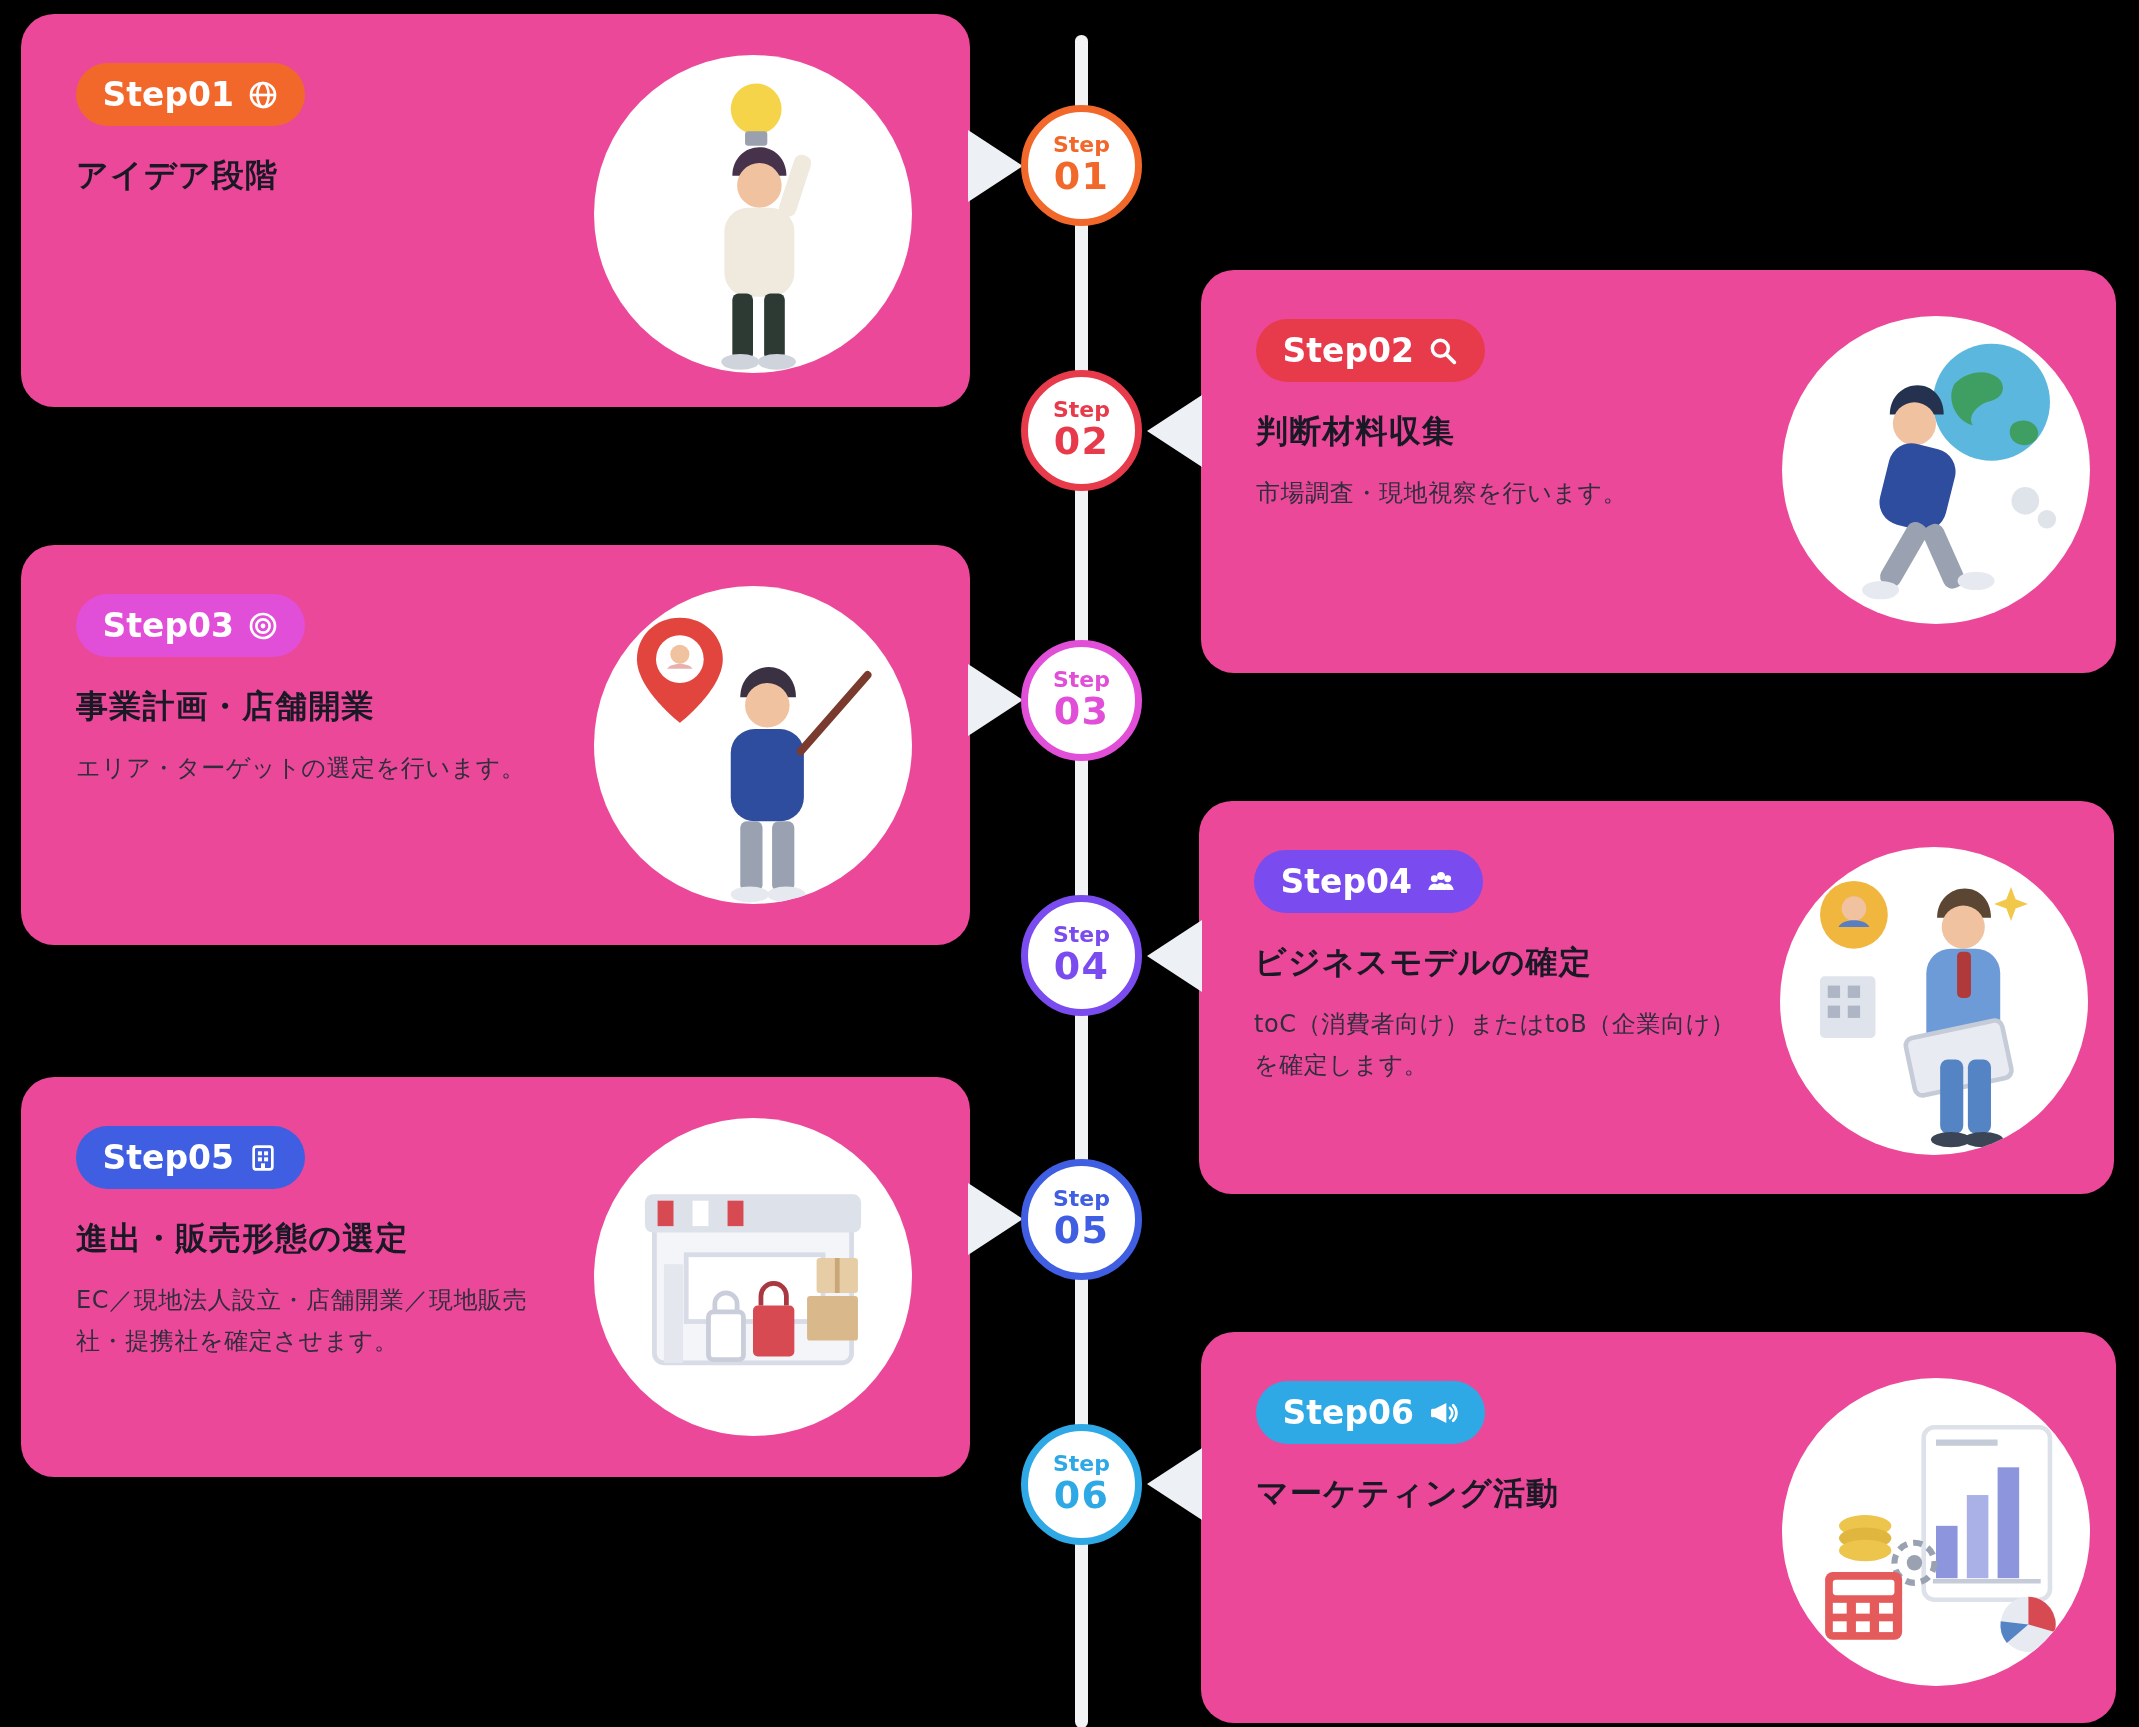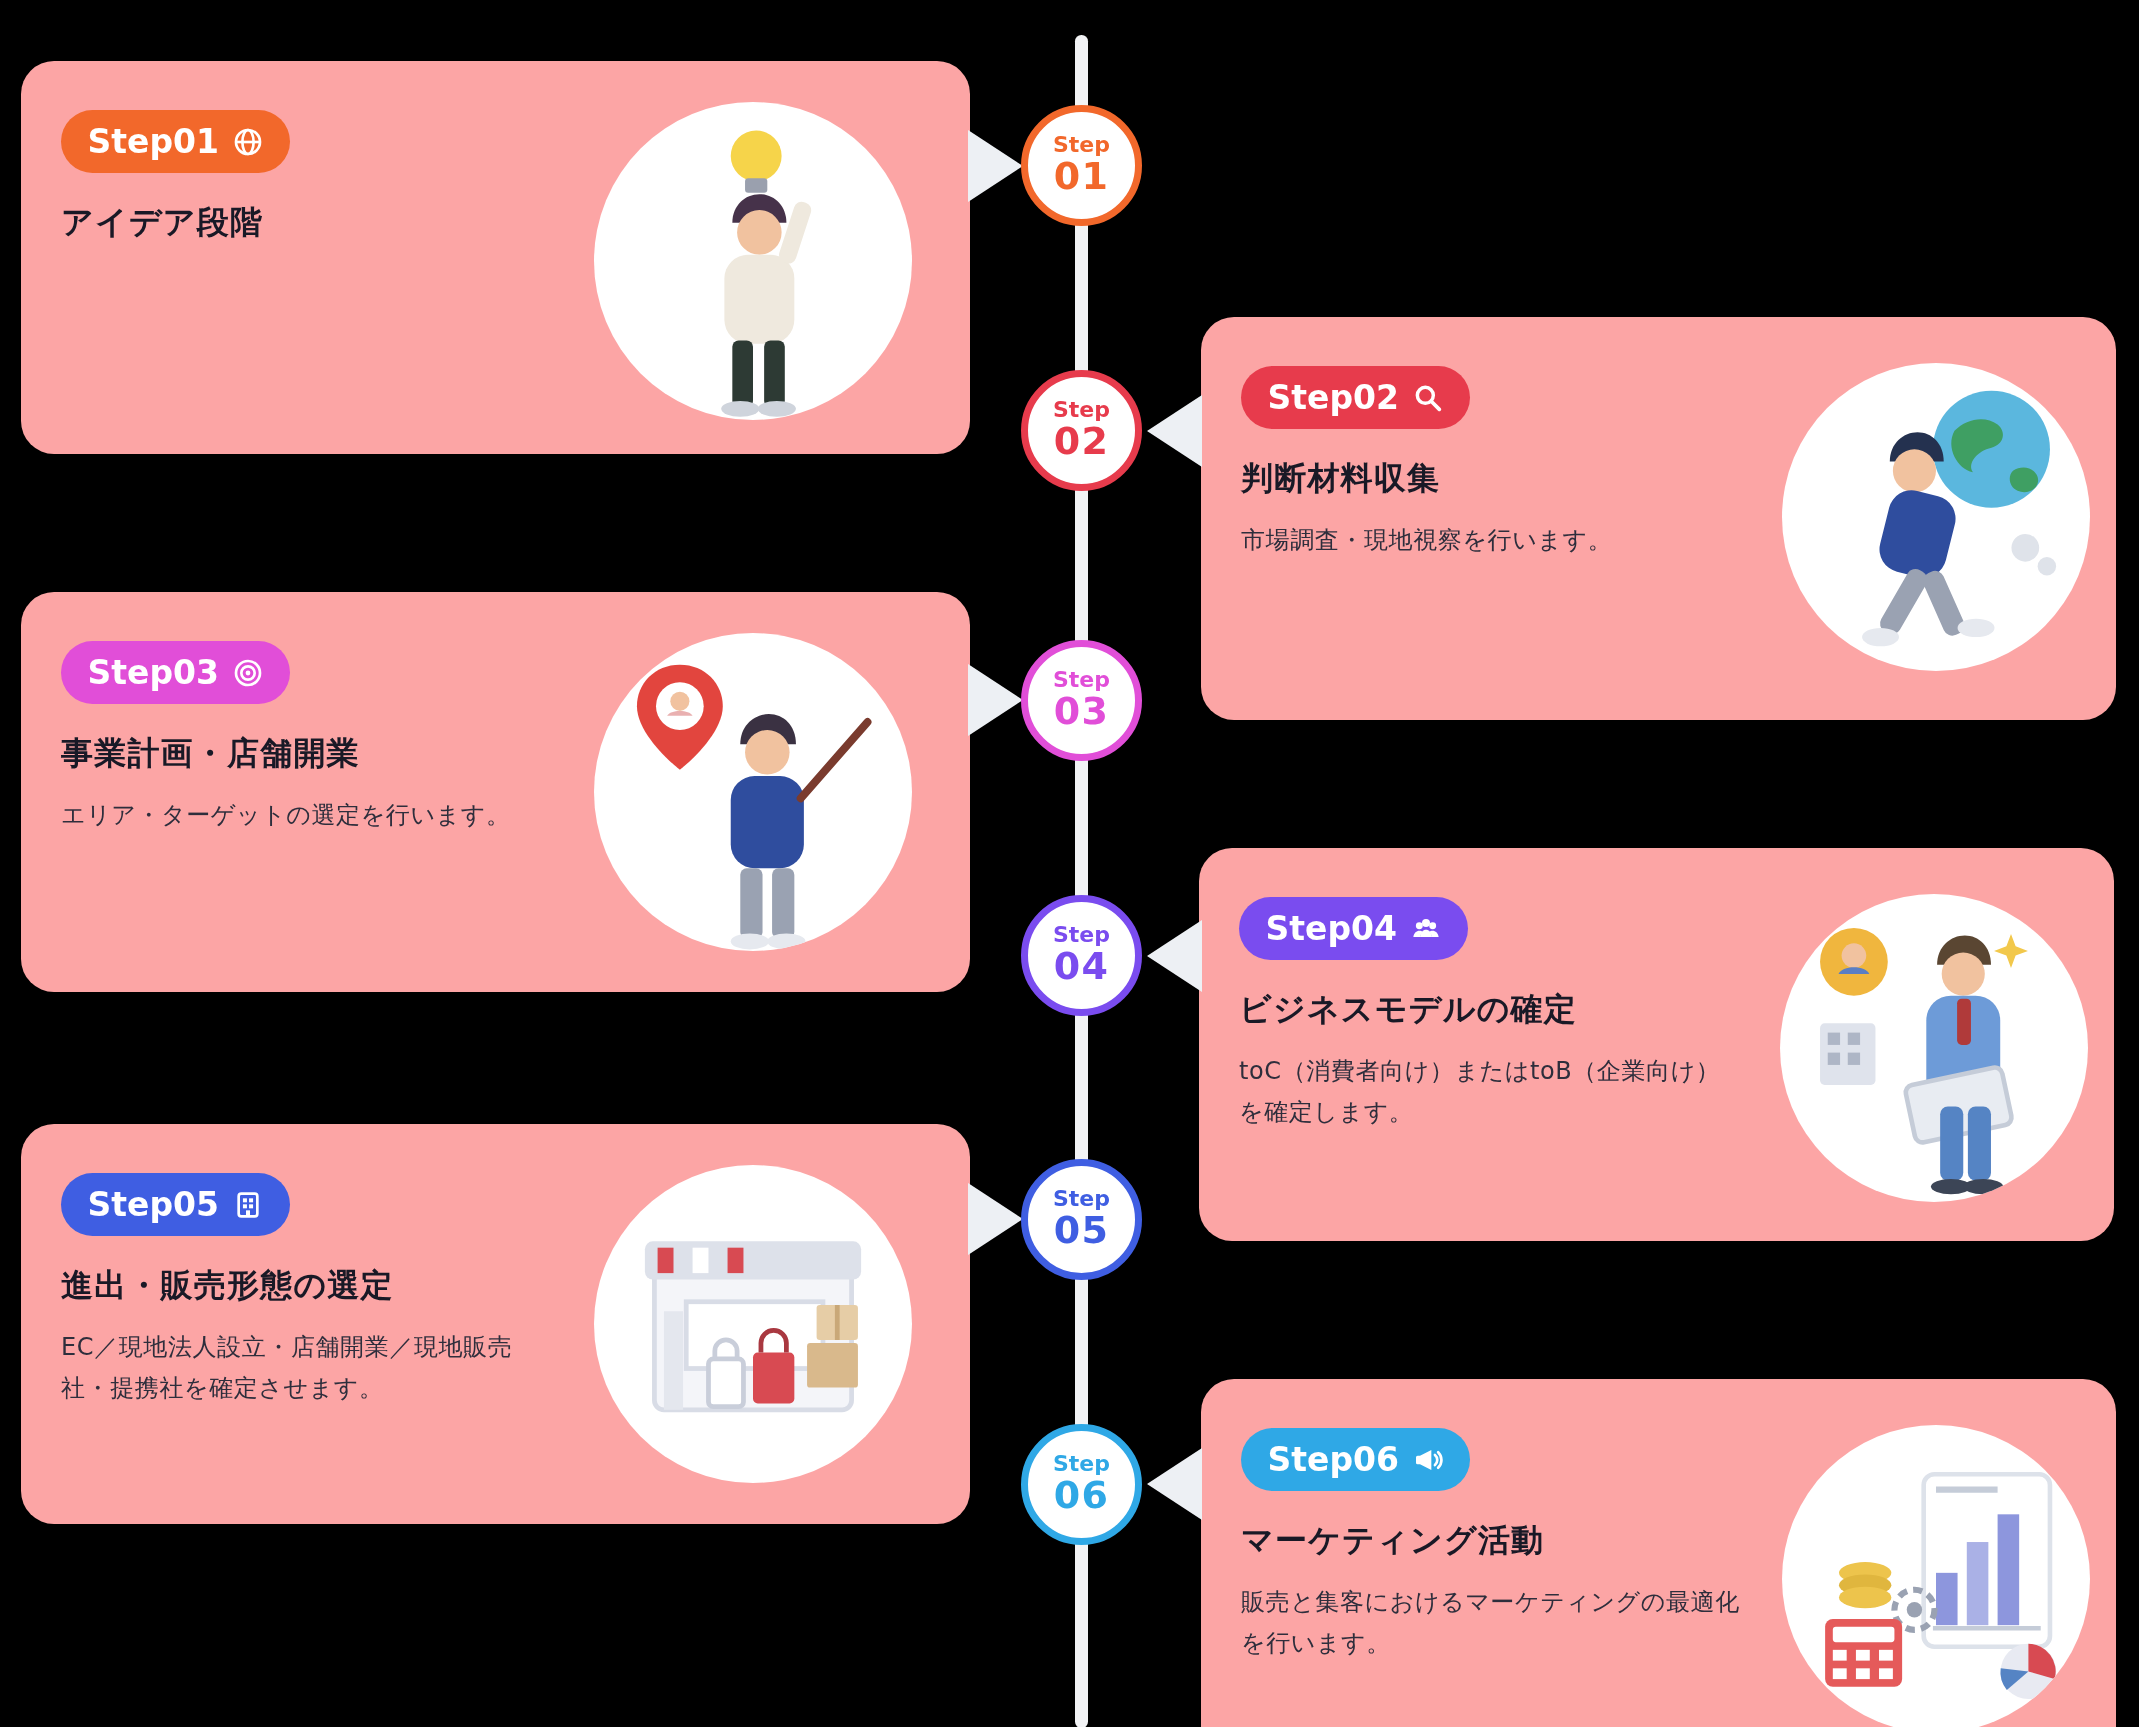--- a/index.html
+++ b/index.html
@@ -7,22 +7,22 @@
   #canvas{position:relative;width:2140px;height:1727px;background:#000;overflow:hidden;}
 
   
   .timeline-line{position:absolute;left:1075px;top:35px;width:12.7px;height:1693px;
     background:#f2f3f5;border-radius:6.3px;}
 
   
   .step{position:absolute;inset:0;pointer-events:none;}
 
   
-  .card{position:absolute;background:#fca5a5;border-radius:33px;box-sizing:border-box;
-    padding:49px 40px;pointer-events:auto;margin-top:47px;}
+  .card{position:absolute;background:#ec4899;border-radius:33px;box-sizing:border-box;
+    padding:49px 55px;pointer-events:auto;}
   .s1 .card{left:21px;  top:14px;   width:949px;height:393px;}
   .s2 .card{left:1201px;top:270px;  width:915px;height:403px;}
   .s3 .card{left:21px;  top:545px;  width:949px;height:400px;}
   .s4 .card{left:1199px;top:801px; width:915px;height:393px;}
   .s5 .card{left:21px;  top:1077px; width:949px;height:400px;}
   .s6 .card{left:1201px;top:1332px; width:915px;height:391px;}
 
   .badge{display:inline-flex;align-items:center;gap:12.7px;background:var(--c);
     color:#fff;font-weight:700;font-size:33px;line-height:1;
     padding:15px 26.5px;border-radius:575px;}
@@ -273,21 +273,20 @@
     <div class="card">
       <span class="badge">
         <span>Step06</span>
         <svg viewBox="0 0 24 24">
             <path d="M3 10v4a1.2 1.2 0 001.2 1.2H6l8.5 4.3V4.5L6 8.8H4.2A1.2 1.2 0 003 10z" fill="#fff"></path>
             <path d="M17.2 8.2a5 5 0 010 7.6" fill="none" stroke="#fff" stroke-width="2" stroke-linecap="round"></path>
             <path d="M19.6 6.2a8 8 0 010 11.6" fill="none" stroke="#fff" stroke-width="2" stroke-linecap="round"></path>
           </svg>
       </span>
       <h2>マーケティング活動</h2>
-      <p>販売と集客におけるマーケティングの最適化を行います。</p>
       <div class="illu">
         <svg viewBox="0 0 200 200">
           <rect x="92" y="32" width="82" height="112" rx="7" fill="#ffffff" stroke="#dde2ea" stroke-width="3"></rect>
           <rect x="100" y="96" width="14" height="34" fill="#8d96dd"></rect>
           <rect x="120" y="76" width="14" height="54" fill="#aab1e6"></rect>
           <rect x="140" y="58" width="14" height="72" fill="#8d96dd"></rect>
           <line x1="98" y1="132" x2="168" y2="132" stroke="#c5ccd8" stroke-width="3"></line>
           <line x1="100" y1="42" x2="140" y2="42" stroke="#c5ccd8" stroke-width="4"></line>
           <circle cx="160" cy="160" r="18" fill="#e8eaf2"></circle>
           <path d="M160 160L160 142A18 18 0 01177 165z" fill="#d84a52"></path>

